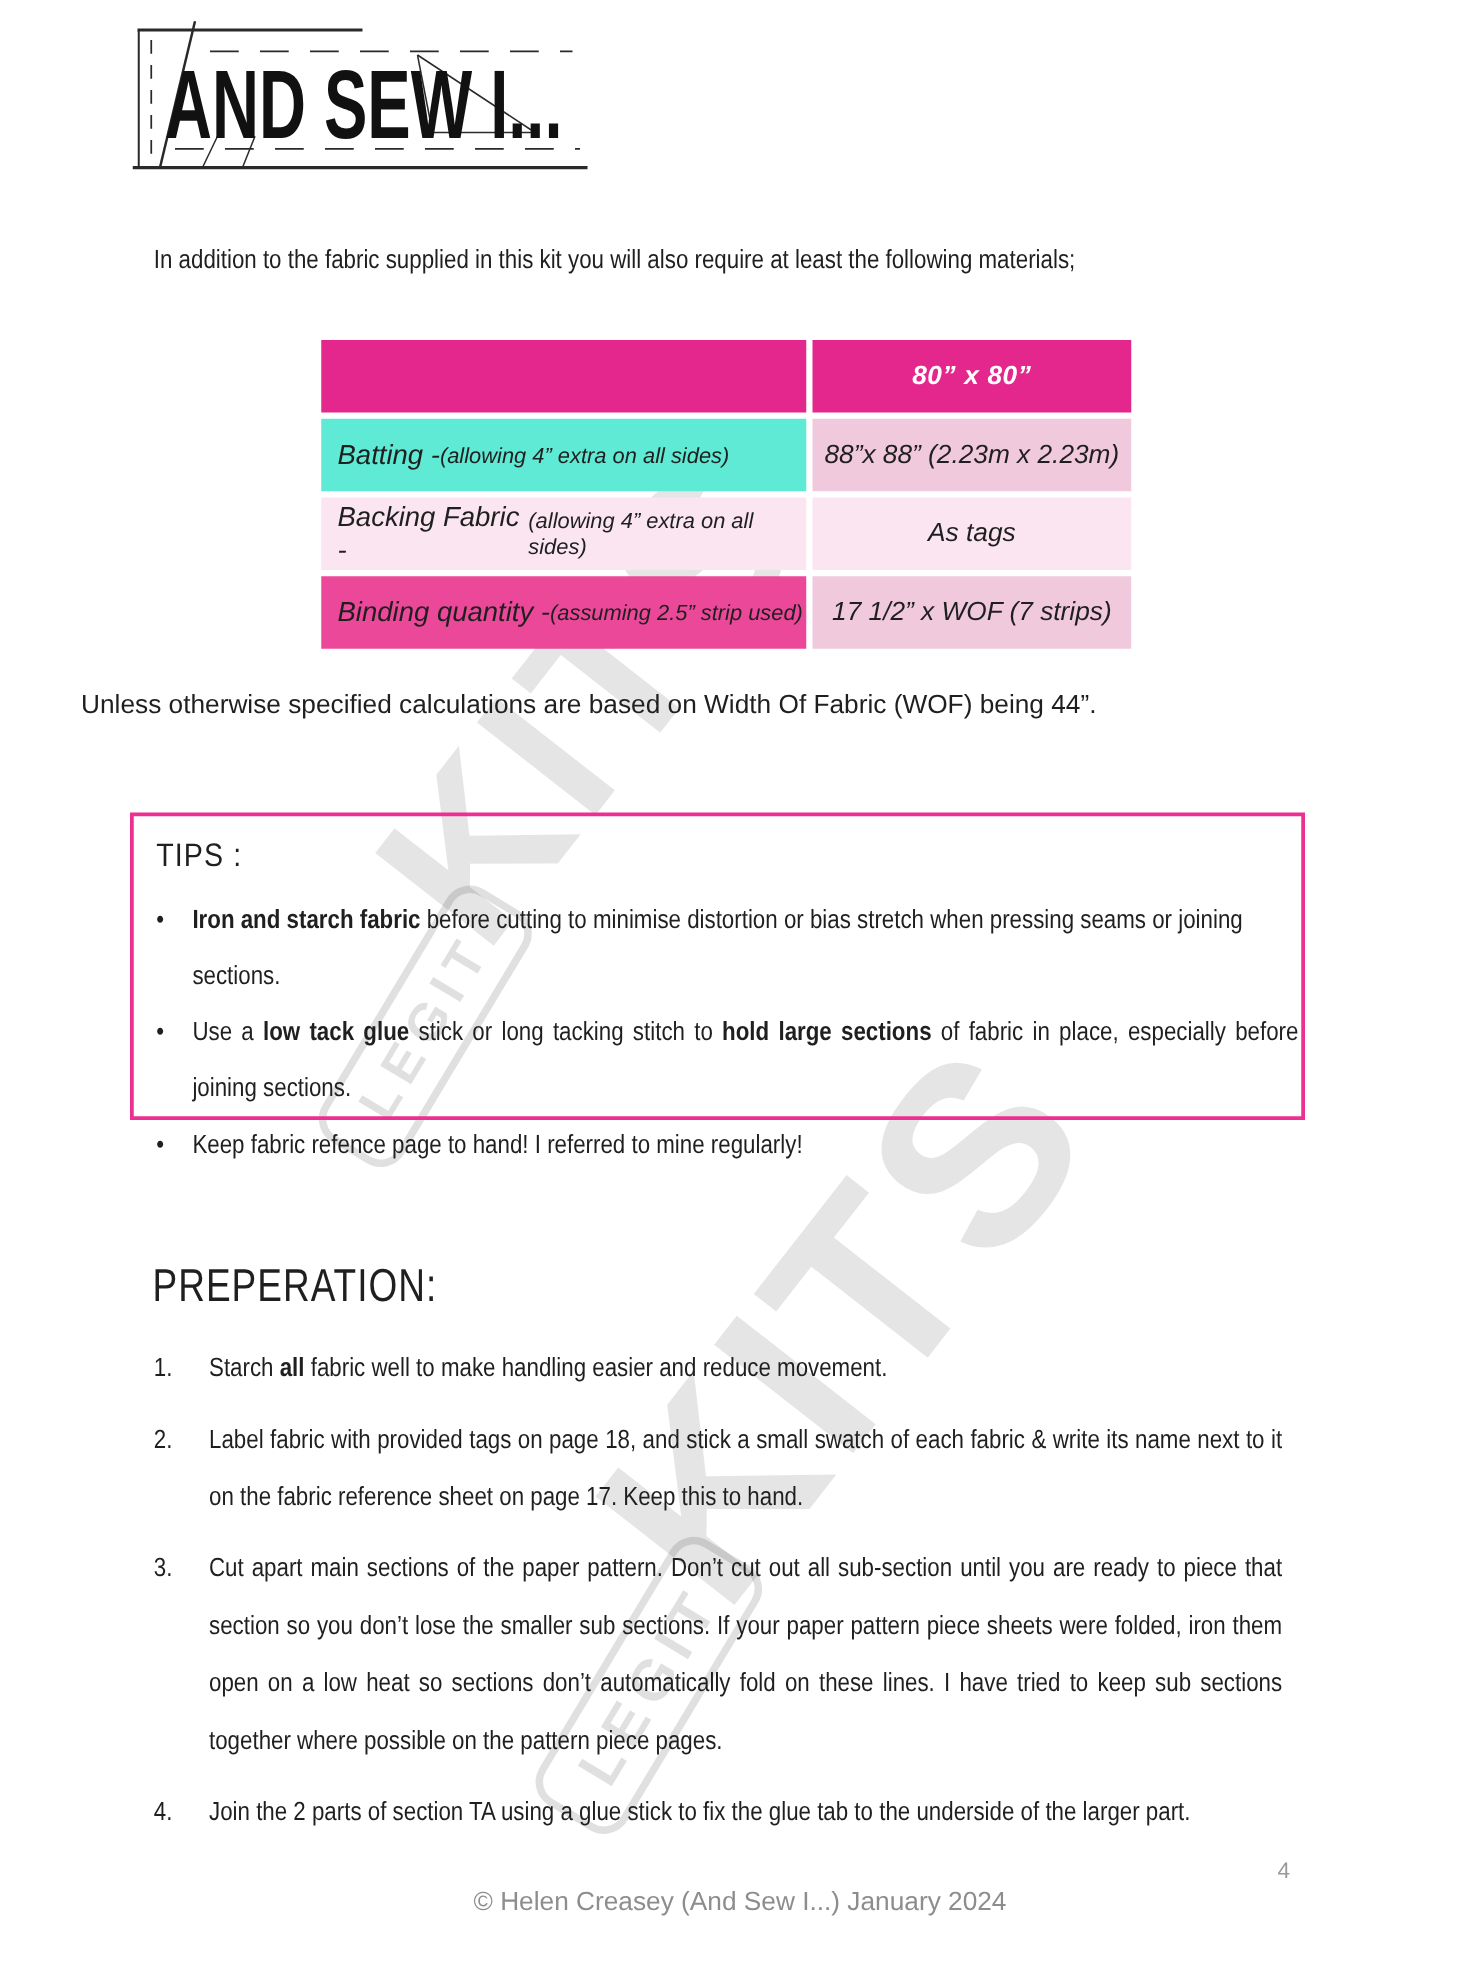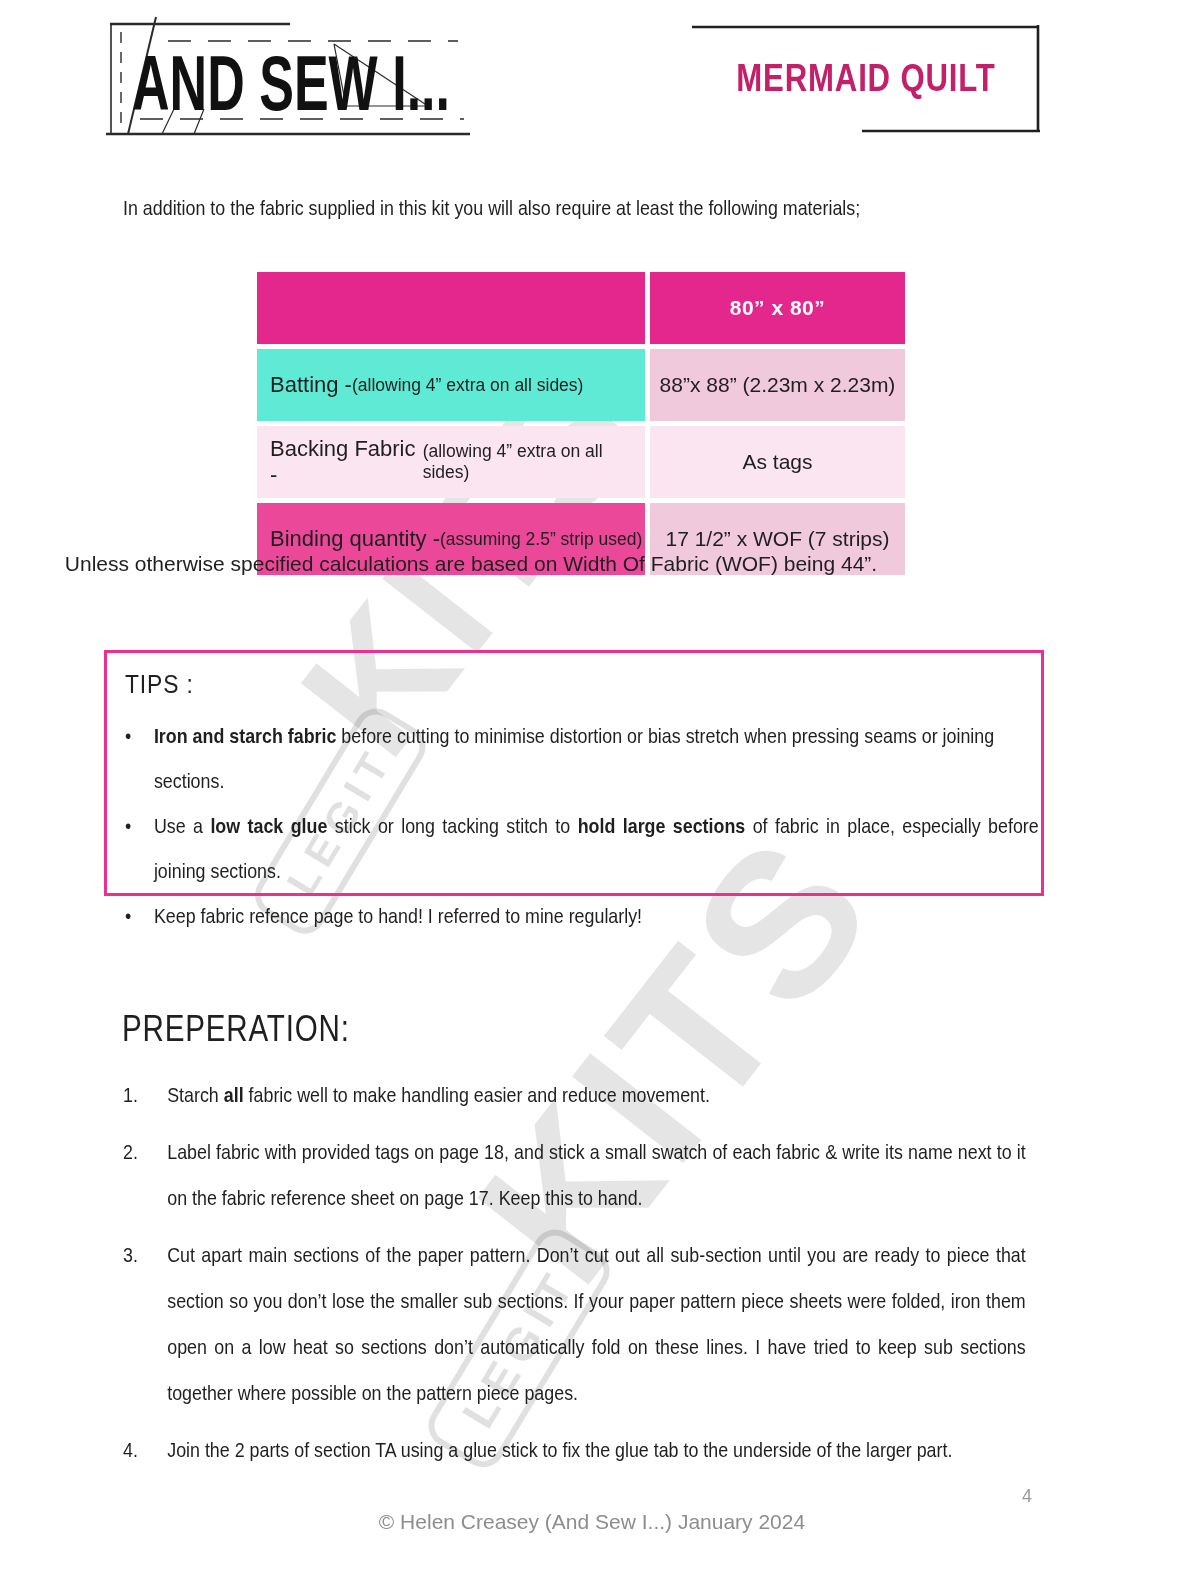--- a/index.html
+++ b/index.html
@@ -42,21 +42,21 @@
     transform:scaleX(0.82);
   }
   
   .cond{transform:scaleX(0.85);transform-origin:0 0;}
   .intro{position:absolute;left:123px;top:196px;width:1060px;font-size:21px;z-index:1;}
   
   .mat-table{
     position:absolute;left:257px;top:272px;z-index:1;
     display:grid;grid-template-columns:388px 255px;gap:5px;
   }
-  .mat-cell{height:72px;display:flex;align-items:center;}
+  .mat-cell{height:58px;display:flex;align-items:center;font-style:italic;}
   .mat-head-left{}
   .mat-head-right{justify-content:center;color:#ffffff;font-weight:bold;font-size:21px;letter-spacing:.5px;}
   .mat-label{padding-left:13px;font-size:22px;}
   .mat-label .note{font-size:17.5px;}
   .mat-value{justify-content:center;font-size:21px;}
   
   .wof-note{position:absolute;left:0;top:552px;width:942px;text-align:center;font-size:21px;z-index:1;}
   
   .tips-box{
     position:absolute;left:104px;top:650px;width:934px;height:240px;
@@ -110,26 +110,20 @@
         <line x1="228" y1="30" x2="322" y2="92" stroke-width="1.2"></line>
         <line x1="322" y1="92" x2="240" y2="92" stroke-width="1.2"></line>
         <line x1="228" y1="30" x2="240" y2="92" stroke-width="1.2"></line>
         <line x1="68" y1="95" x2="56" y2="120" stroke-width="1.2"></line>
         <line x1="98" y1="95" x2="88" y2="120" stroke-width="1.2"></line>
       </g>
       <text x="26" y="96" font-size="78" font-weight="bold" fill="#111111" textLength="318" lengthAdjust="spacingAndGlyphs">AND SEW I...</text>
     </svg>
   </div>
 
-  <div class="title-box">
-    <svg width="352" height="112" viewBox="0 0 352 112">
-      <path d="M 2 5 H 348 M 348 3 V 109 M 350 109 H 172" stroke="#1f1f1f" stroke-width="2.6" fill="none"></path>
-    </svg>
-    <div class="title-text" id="title-text" style="color: rgb(194, 32, 105);">MERMAID QUILT</div>
-  </div>
 
   <div class="intro cond">In addition to the fabric supplied in this kit you will also require at least the following materials;</div>
 
   <div class="mat-table">
     <div class="mat-cell mat-head-left" id="hl" style="background: rgb(227, 39, 140);"></div>
     <div class="mat-cell mat-head-right" id="hr" style="background: rgb(227, 39, 140);">80” x 80”</div>
 
     <div class="mat-cell mat-label row-a" style="background: #5eead4;">
       <span>Batting - </span>
         <span class="note">(allowing 4” extra on all sides)</span>

